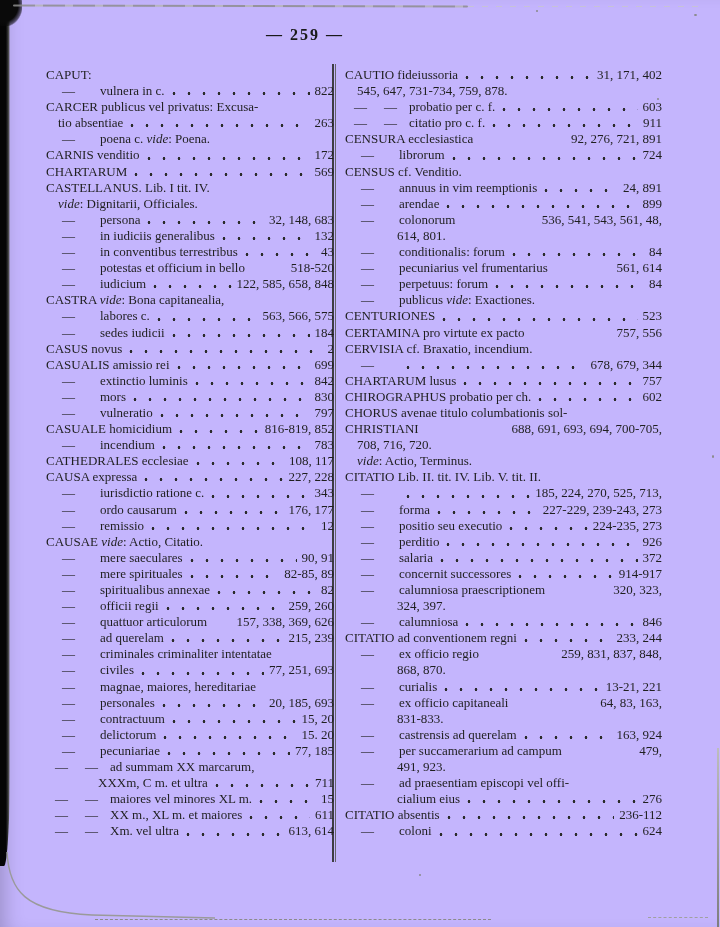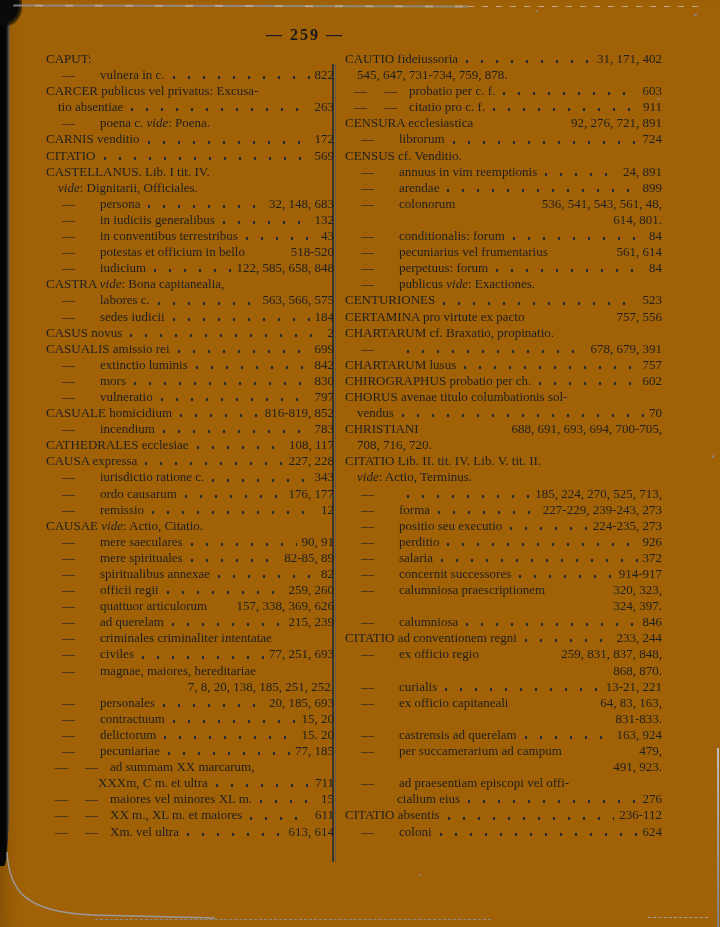--- a/index.html
+++ b/index.html
@@ -6,21 +6,21 @@
   body{
     width:720px;height:927px;
     background:#ffffff;
     font-family:"Liberation Serif","DejaVu Serif",serif;
     color:#1f1f1f;
     position:relative;
     overflow:hidden;
   }
   .page{
     position:absolute;inset:0;
-    background:#a16207;
+    background:#c4b5fd;
     box-shadow:inset 16px 0 20px -12px rgba(0,0,0,.22);
   }
   
   .edge-left{
     position:absolute;left:0;top:0;width:10px;height:866px;
     background:linear-gradient(to right,#050505 0 55%,#1b1b1b 70%,#555 88%,rgba(0,0,0,0) 100%);
     border-radius:0 0 60% 0 / 0 0 12% 0;
   }
   .edge-blob{
     position:absolute;left:0;top:0;width:22px;height:26px;
@@ -62,33 +62,33 @@
     text-align:center;
     font-size:16px;font-weight:bold;letter-spacing:2px;
     color:#1a1a1a;
   }
   
   .divider{
     position:absolute;left:332px;top:64px;width:4px;height:798px;
     background:linear-gradient(90deg,#2f2f2f 0 1.6px,rgba(0,0,0,0) 1.6px 2.6px,#5a5a5a 2.6px 4px);
     opacity:.9;
   }
-  .col{position:absolute;top:51px;font-size:13px;}
+  .col{position:absolute;top:67px;font-size:13px;}
   .col-left{left:46px;width:288px;}
   .col-right{left:345px;width:317px;}
   .line{
     display:flex;align-items:baseline;
     height:16.1px;line-height:16.1px;
     white-space:nowrap;
   }
   .line.h {padding-left:0;}
   .line.c1{padding-left:12px;}
   .line.d1{padding-left:16px;}
   .line.d2{padding-left:9px;}
-  .line.c2{padding-left:52px;justify-content:flex-end;}
+  .line.c2{padding-left:52px;}
   .dash{flex:0 0 auto;width:38px;color:#222;}
   .d2 .dash.dA{width:30px;}
   .d2 .dash.dB{width:25px;}
   .txt{flex:0 1 auto;}
   .txt i{}
   .lead{
     flex:1 1 10px;min-width:8px;height:5px;
     align-self:flex-end;margin:0 5px 3px 7px;
   }
   .lead.dots{
@@ -132,21 +132,21 @@
       <div class="line d1">
         <span class="dash">—</span>
         <span class="txt">poena c. <i>vide</i>: Poena.</span>
       </div>
       <div class="line h">
         <span class="txt">CARNIS venditio</span>
         <span class="lead dots"></span>
         <span class="pg">172</span>
       </div>
       <div class="line h">
-        <span class="txt">CITATIO</span>
+        <span class="txt">CHARTARUM</span>
         <span class="lead dots"></span>
         <span class="pg">569</span>
       </div>
       <div class="line h">
         <span class="txt">CASTELLANUS. Lib. I tit. IV.</span>
       </div>
       <div class="line c1">
         <span class="txt"><i>vide</i>: Dignitarii, Officiales.</span>
       </div>
       <div class="line d1">
@@ -306,23 +306,20 @@
       </div>
       <div class="line d1">
         <span class="dash">—</span>
         <span class="txt">civiles</span>
         <span class="lead dots"></span>
         <span class="pg">77, 251, 693</span>
       </div>
       <div class="line d1">
         <span class="dash">—</span>
         <span class="txt">magnae, maiores, hereditariae</span>
-      </div>
-      <div class="line c2">
-        <span class="txt">7, 8, 20, 138, 185, 251, 252.</span>
       </div>
       <div class="line d1">
         <span class="dash">—</span>
         <span class="txt">personales</span>
         <span class="lead dots"></span>
         <span class="pg">20, 185, 693</span>
       </div>
       <div class="line d1">
         <span class="dash">—</span>
         <span class="txt">contractuum</span>
@@ -457,59 +454,54 @@
         <span class="txt">CENTURIONES</span>
         <span class="lead dots"></span>
         <span class="pg">523</span>
       </div>
       <div class="line h">
         <span class="txt">CERTAMINA pro virtute ex pacto</span>
         <span class="lead"></span>
         <span class="pg">757, 556</span>
       </div>
       <div class="line h">
-        <span class="txt">CHARTARUM cf. Braxatio, propinatio.</span>
+        <span class="txt">CERVISIA cf. Braxatio, incendium.</span>
       </div>
       <div class="line d1">
         <span class="dash">—</span>
         <span class="txt"></span>
         <span class="lead dots"></span>
-        <span class="pg">678, 679, 391</span>
+        <span class="pg">678, 679, 344</span>
       </div>
       <div class="line h">
         <span class="txt">CHARTARUM lusus</span>
         <span class="lead dots"></span>
         <span class="pg">757</span>
       </div>
       <div class="line h">
         <span class="txt">CHIROGRAPHUS probatio per ch.</span>
         <span class="lead dots"></span>
         <span class="pg">602</span>
       </div>
       <div class="line h">
         <span class="txt">CHORUS avenae titulo columbationis sol-</span>
-      </div>
-      <div class="line c1">
-        <span class="txt">vendus</span>
-        <span class="lead dots"></span>
-        <span class="pg">70</span>
       </div>
       <div class="line h">
         <span class="txt">CHRISTIANI</span>
         <span class="lead"></span>
         <span class="pg">688, 691, 693, 694, 700-705,</span>
       </div>
       <div class="line c1">
         <span class="txt">708, 716, 720.</span>
       </div>
-      <div class="line h">
-        <span class="txt">CITATIO Lib. II. tit. IV. Lib. V. tit. II.</span>
-      </div>
       <div class="line c1">
         <span class="txt"><i>vide</i>: Actio, Terminus.</span>
+      </div>
+      <div class="line h">
+        <span class="txt">CITATIO Lib. II. tit. IV. Lib. V. tit. II.</span>
       </div>
       <div class="line d1">
         <span class="dash">—</span>
         <span class="txt"></span>
         <span class="lead dots"></span>
         <span class="pg">185, 224, 270, 525, 713,</span>
       </div>
       <div class="line d1">
         <span class="dash">—</span>
         <span class="txt">forma</span>

